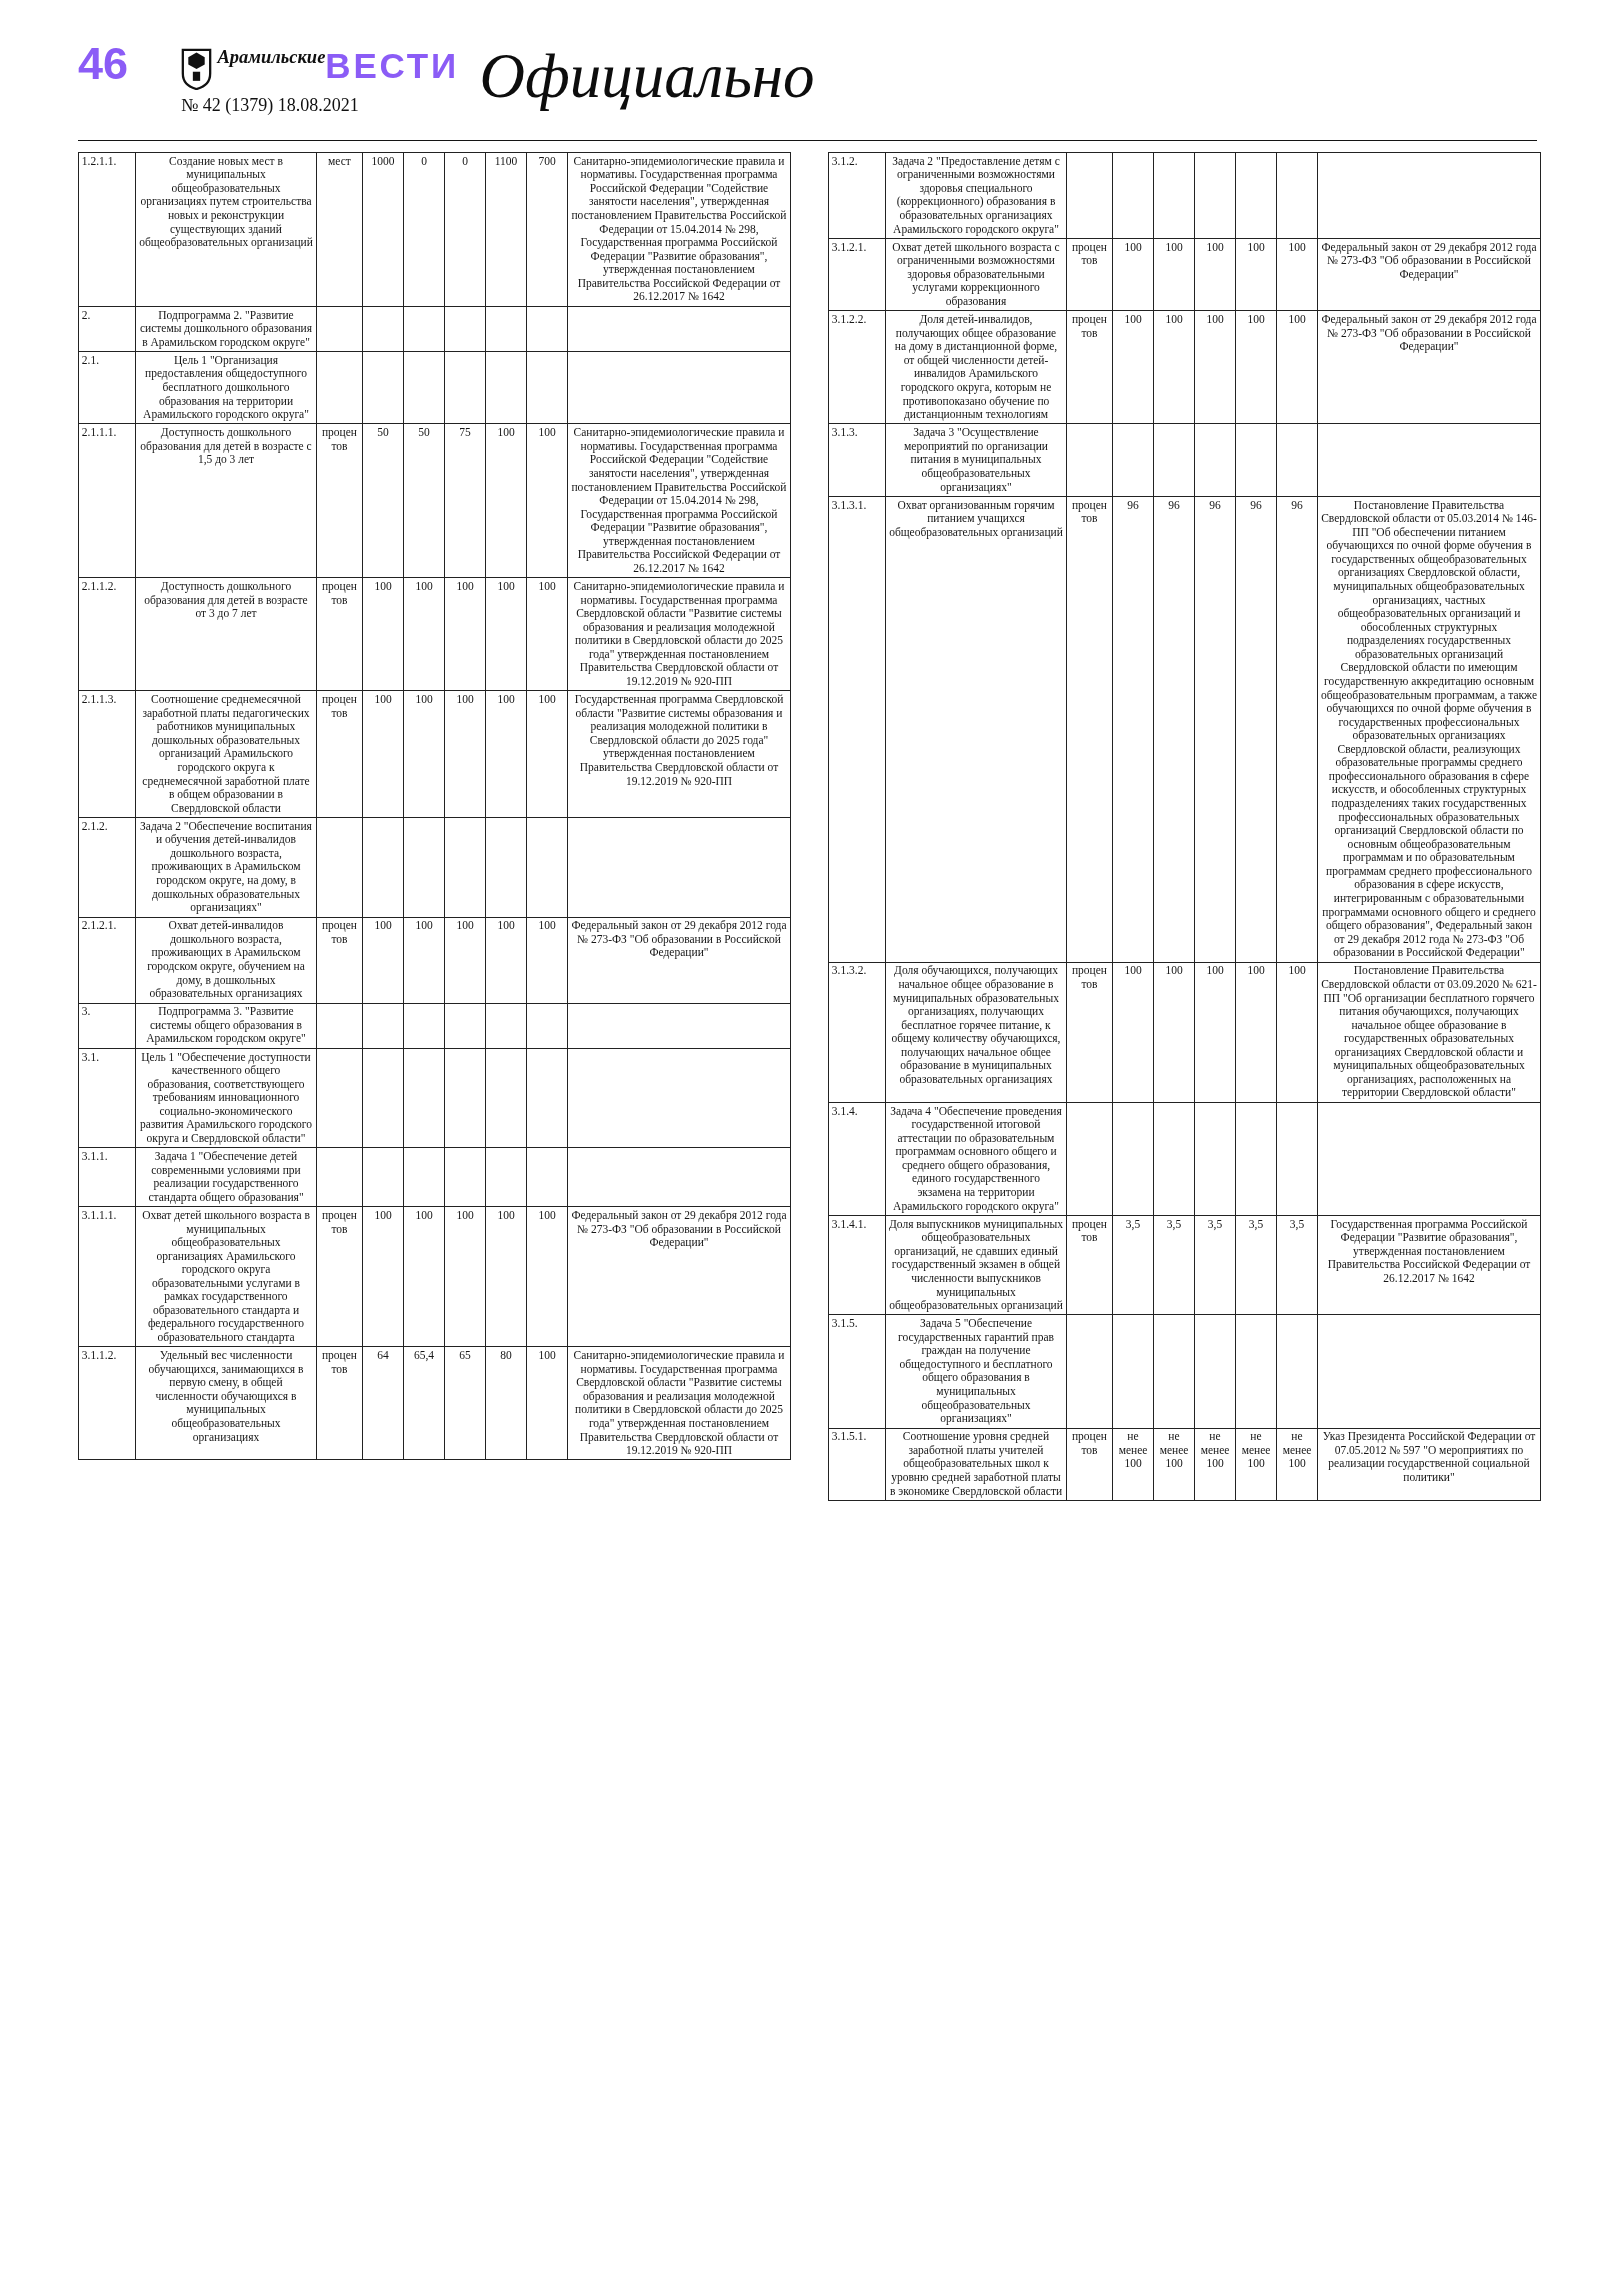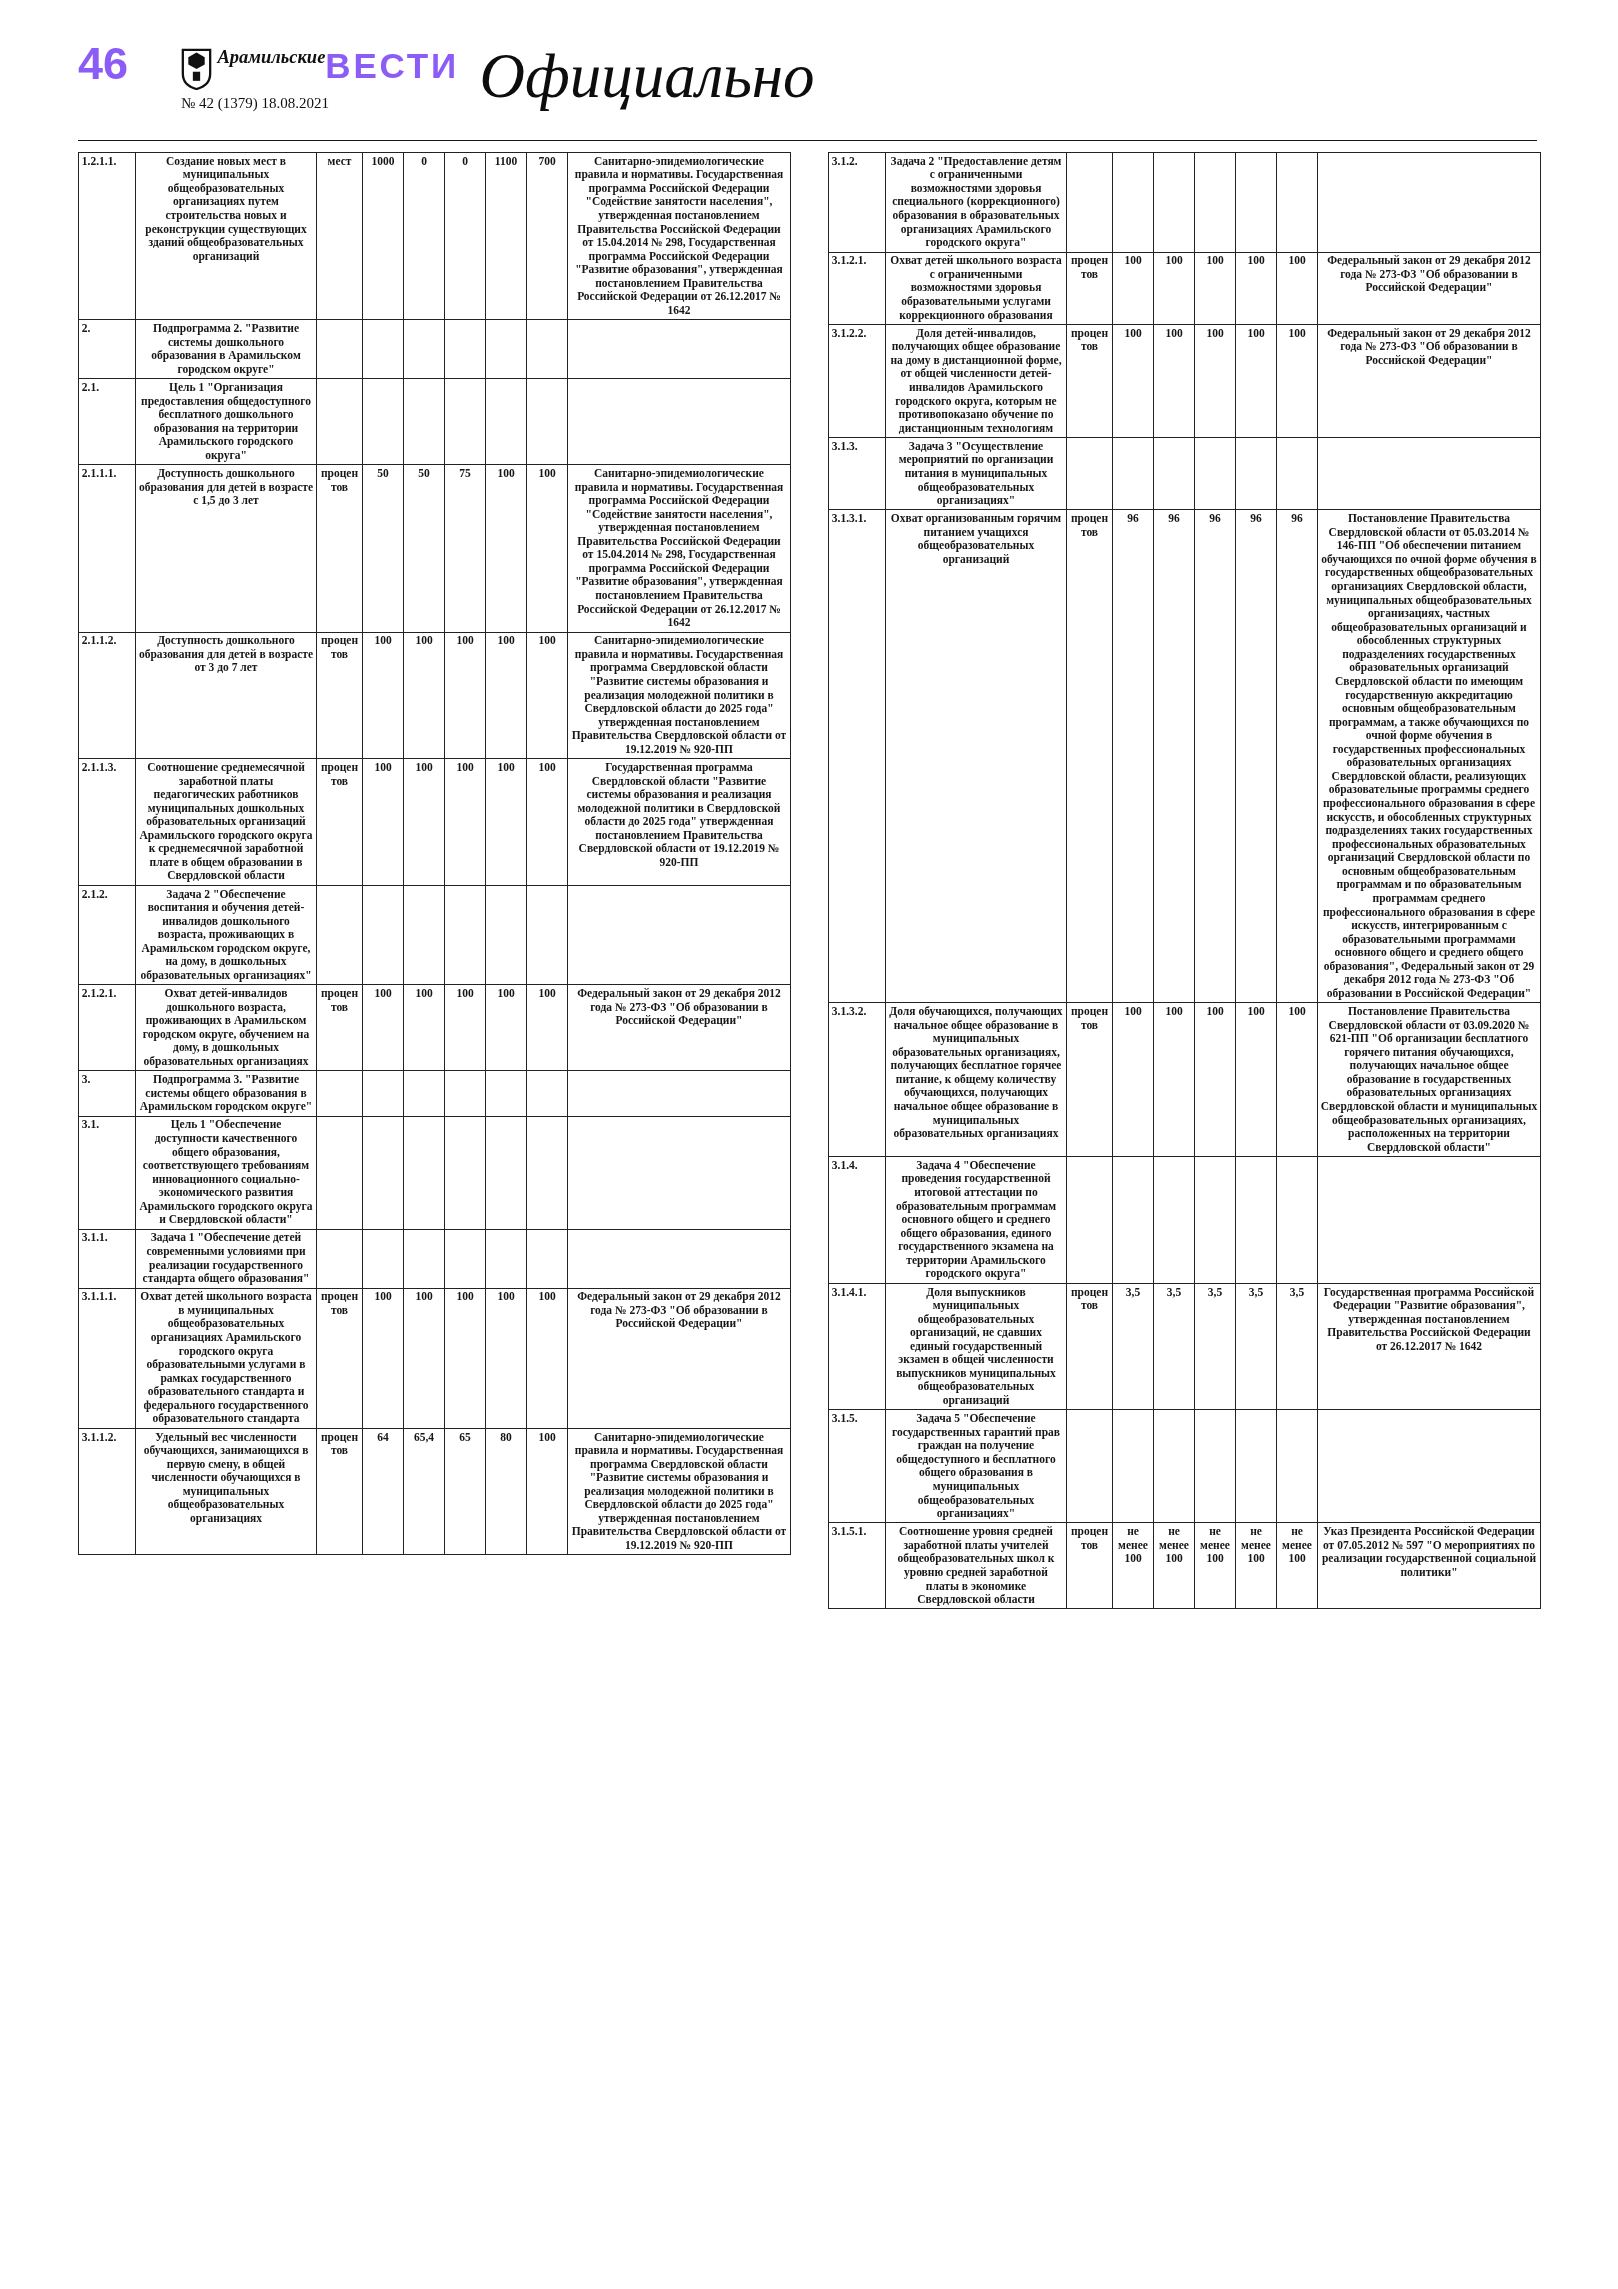--- a/index.html
+++ b/index.html
@@ -22,34 +22,34 @@
   .masthead-text{display:flex;flex-direction:row;}
   .masthead-top{
     font-family:"Liberation Serif",serif;font-style:italic;font-weight:bold;
     font-size:18.5px;line-height:1.05;color:#101010;
   }
   .masthead-bottom{
     font-family:"Liberation Sans",sans-serif;font-weight:bold;
     font-size:35px;line-height:1.0;letter-spacing:2.8px;color:#8b5cf6;
   }
   .issue-info{
-    margin-top:5.5px;font-size:15px;color:#101010;font-family:"Liberation Serif",serif;
+    margin-top:5.5px;font-size:18px;color:#101010;font-family:"Liberation Serif",serif;
   }
   .section-title{
     position:absolute;left:39%;top:-3.7px;transform:translateX(-50%);
     font-family:"Liberation Serif",serif;font-style:italic;font-weight:normal;
     font-size:63px;line-height:1.1;color:#0d0d0d;white-space:nowrap;
   }
   .header-rule{
     position:absolute;left:78px;right:82px;top:140px;border-top:1.8px solid #141414;height:0;
   }
   
   .tables{
     position:absolute;left:78px;top:152px;width:1458px;
-    display:flex;gap:37px;align-items:flex-start;font-weight:bold;
+    display:flex;gap:37px;align-items:flex-start;
   }
   table.data-table{
     border-collapse:collapse;table-layout:fixed;width:711px;
     font-size:11.5px;line-height:1.18;color:#161616;
   }
   table.data-table td{
     border:0.9px solid #222;vertical-align:top;padding:1.8px 2.8px;
     overflow-wrap:break-word;hyphens:auto;
   }
   td.col-num{text-align:left;padding-left:3.7px;}

